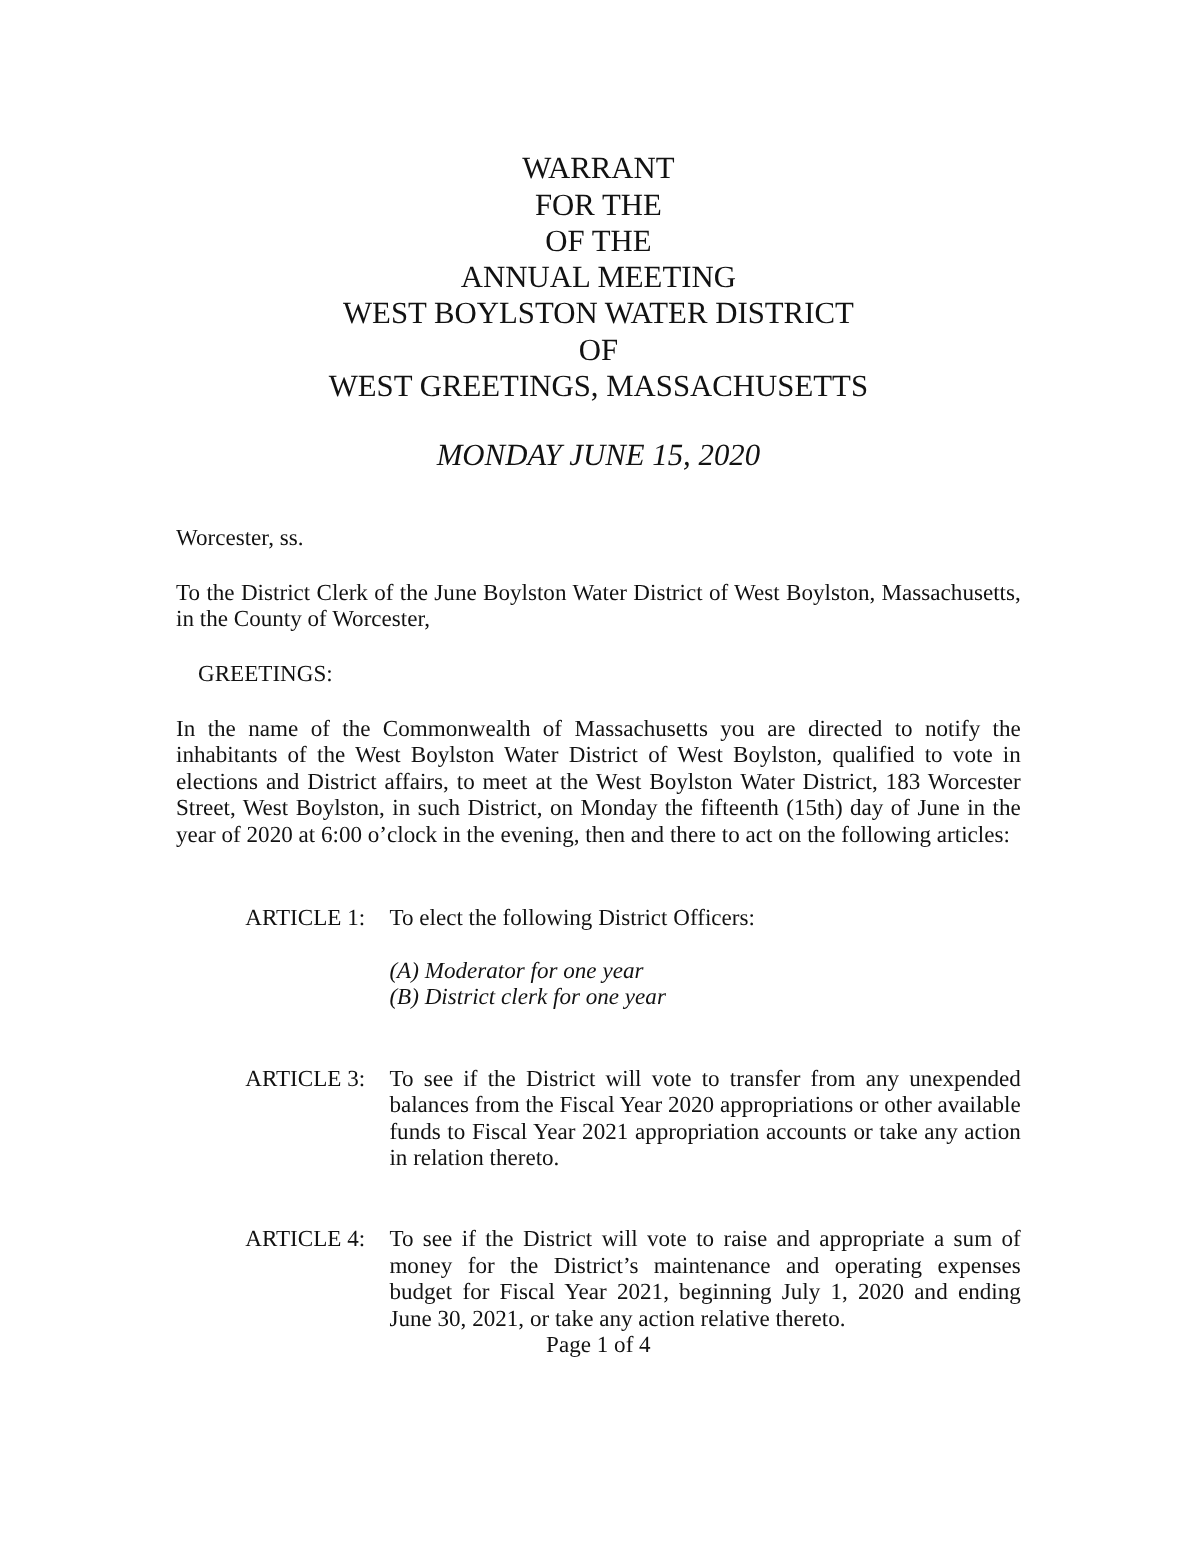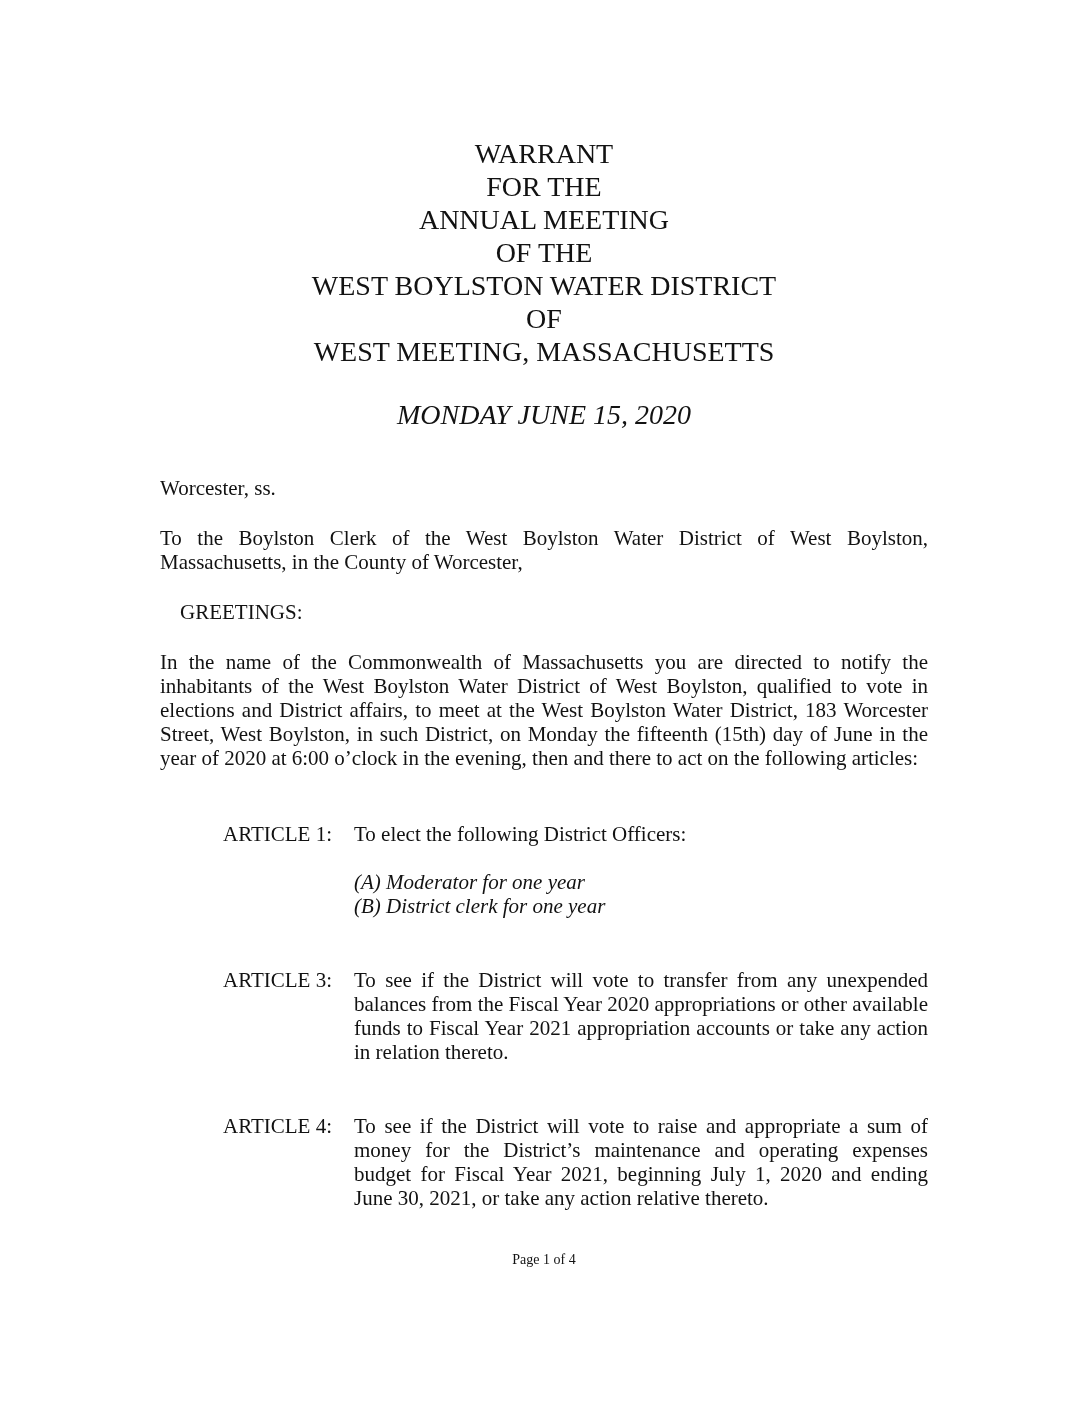--- a/index.html
+++ b/index.html
@@ -56,45 +56,44 @@
   .article-label {
     flex: 0 0 131px;
     width: 131px;
   }
   .article-body { flex: 1; }
   .article-text { text-align: justify; }
   .subitems { margin-top: 24px; }
   .subitem { white-space: nowrap; font-style: italic; }
   .page-footer {
     text-align: center;
-    font-size: 14px;
+    font-size: 21px;
     line-height: 24px;
-    margin-top: 38px;
   }
 </style>
 </head>
 <body>
 
 <div class="page">
 
   <div class="doc-header">
     <div class="hline">WARRANT</div>
     <div class="hline">FOR THE</div>
+    <div class="hline">OF THE</div>
     <div class="hline">ANNUAL MEETING</div>
-    <div class="hline">OF THE</div>
     <div class="hline">WEST BOYLSTON WATER DISTRICT</div>
     <div class="hline">OF</div>
-    <div class="hline">WEST MEETING, MASSACHUSETTS</div>
+    <div class="hline">WEST GREETINGS, MASSACHUSETTS</div>
   </div>
 
   <div class="date-line">MONDAY JUNE 15, 2020</div>
 
   <div class="body-text county-line">Worcester, ss.</div>
 
-  <div class="body-text salutation">To the Boylston Clerk of the West Boylston Water District of West Boylston, Massachusetts, in the County of Worcester,</div>
+  <div class="body-text salutation">To the District Clerk of the June Boylston Water District of West Boylston, Massachusetts, in the County of Worcester,</div>
 
   <div class="body-text greeting-line">GREETINGS:</div>
 
   <div class="body-text opening-paragraph">In the name of the Commonwealth of Massachusetts you are directed to notify the inhabitants of the West Boylston Water District of West Boylston, qualified to vote in elections and District affairs, to meet at the West Boylston Water District, 183 Worcester Street, West Boylston, in such District, on Monday the fifteenth (15th) day of June in the year of 2020 at 6:00 o’clock in the evening, then and there to act on the following articles:</div>
 
   <div class="articles body-text">
 
     <div class="article first">
       <div class="article-label">ARTICLE 1:</div>
       <div class="article-body">

